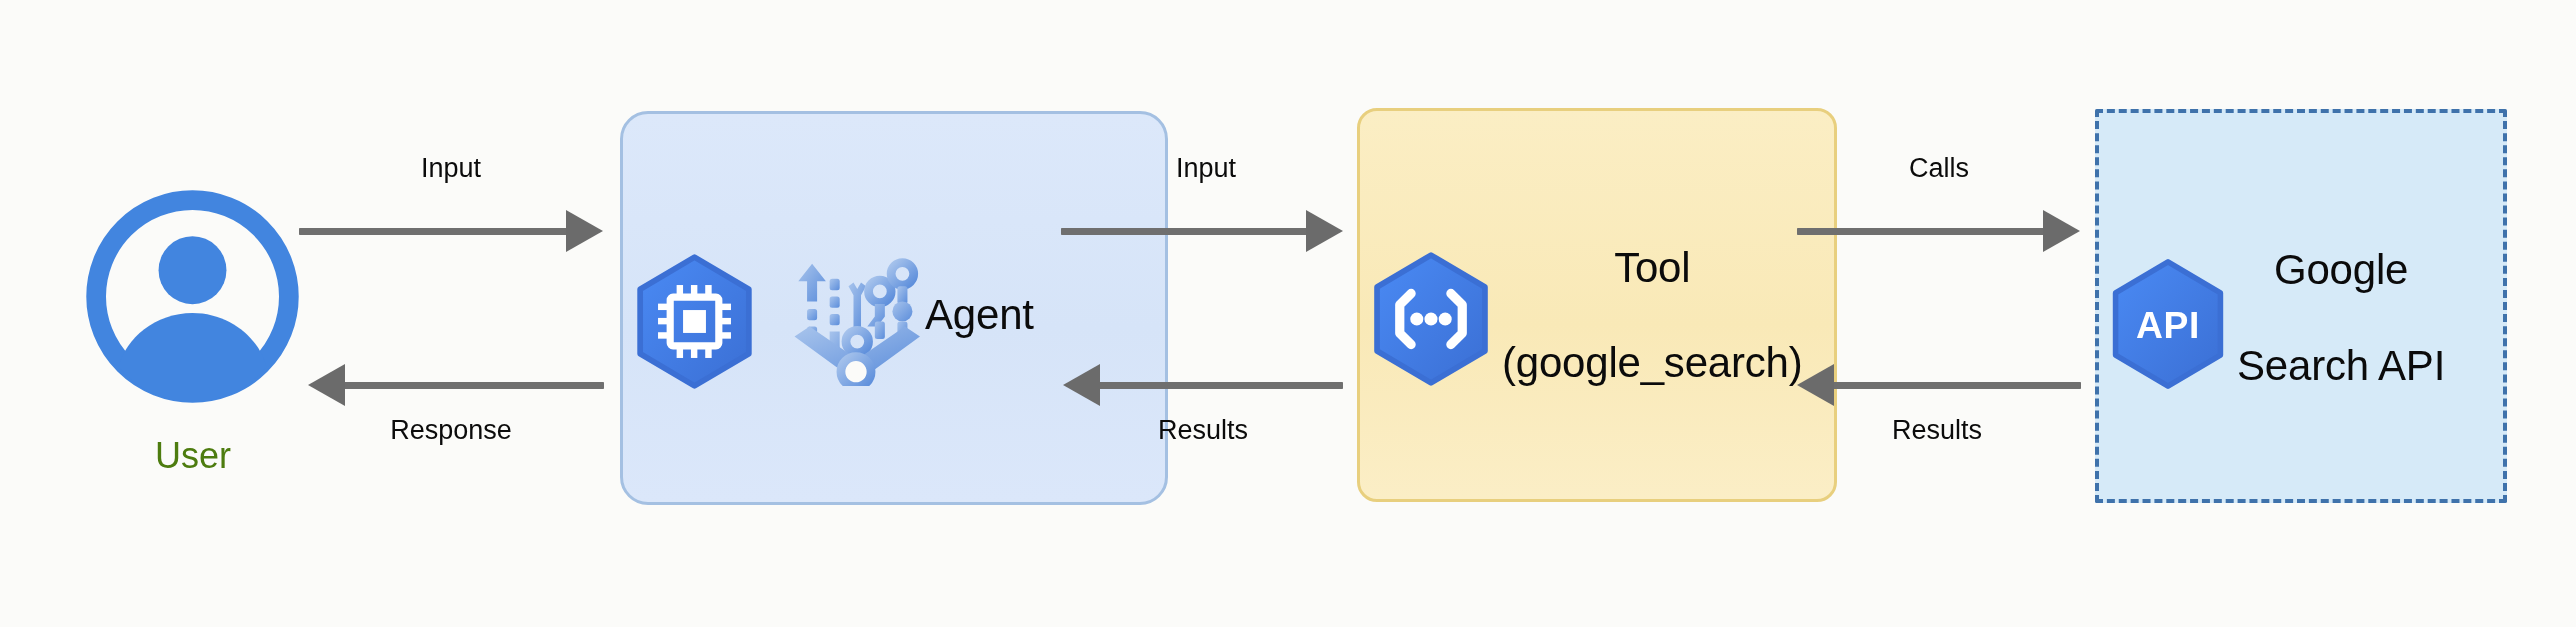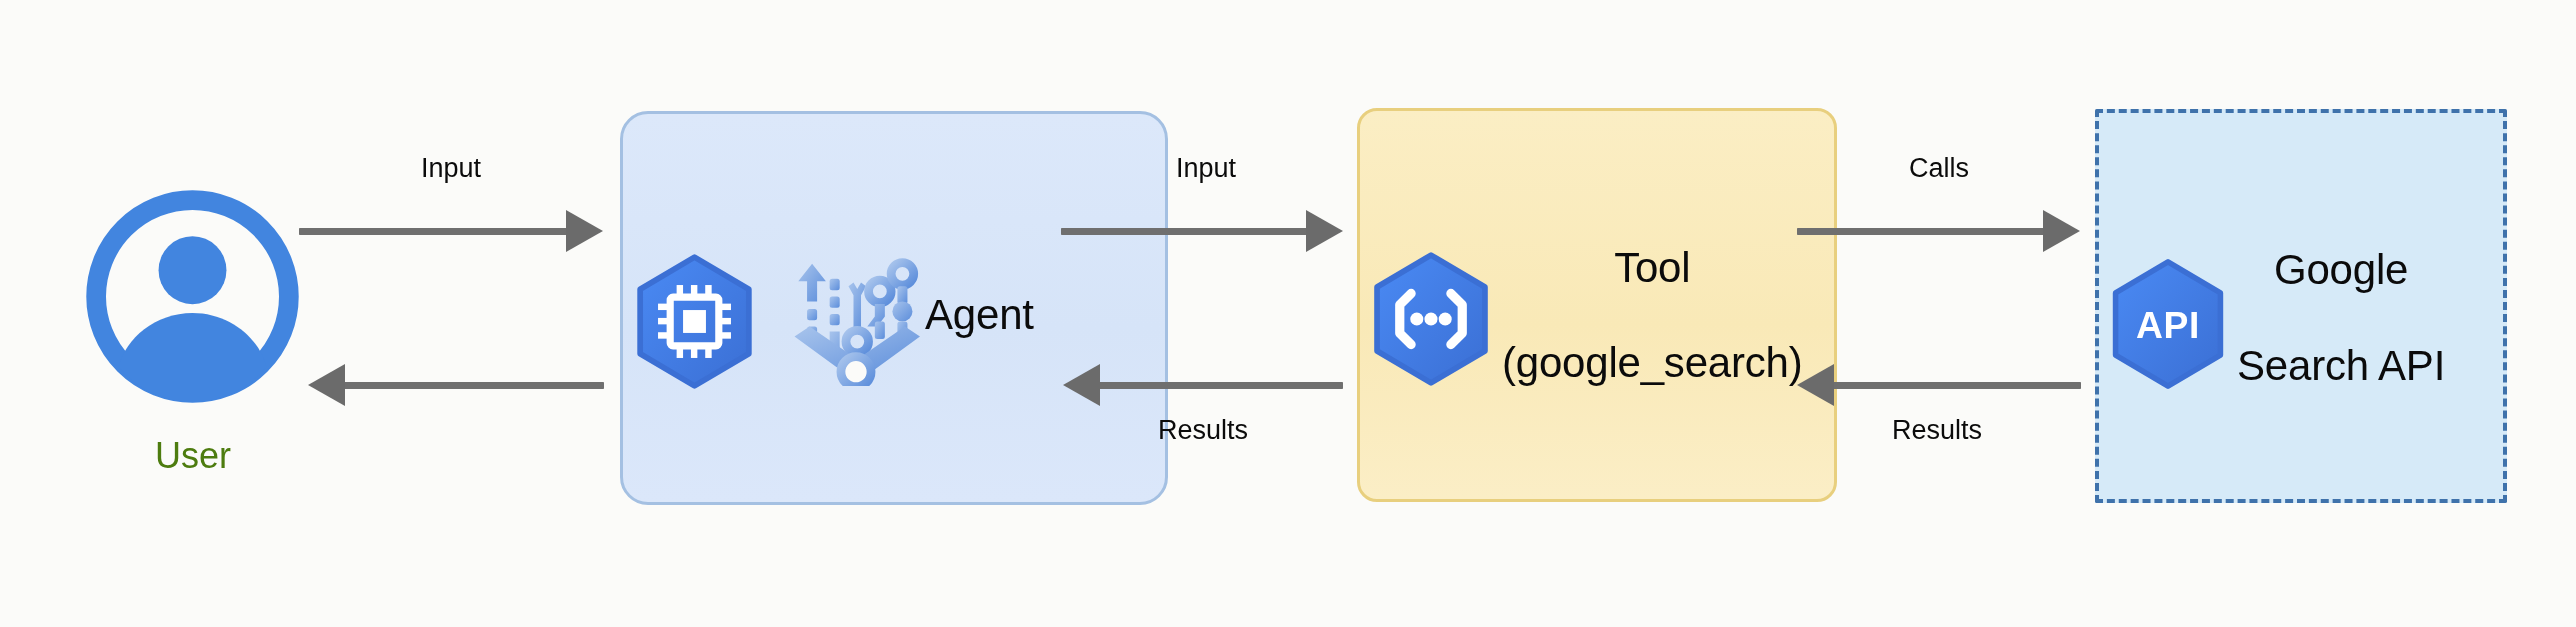--- a/index.html
+++ b/index.html
@@ -145,20 +145,21 @@
   <div class="edge" style="left:299px; top:228px; width:304px;">
     <div class="edge-line" style="width:270px;"></div>
     <div class="arrowhead right" style="left:267px; top:-17.7px;"></div>
   </div>
   <div class="edge-label" style="left:322px; top:153px; width:258px;">Input</div>
 
   <div class="edge" style="left:308px; top:382px; width:296px;">
     <div class="edge-line" style="left:34px; width:262px;"></div>
     <div class="arrowhead left" style="left:0px; top:-17.7px;"></div>
   </div>
+  <div class="edge-label" style="left:306px; top:415px; width:290px;">Response</div>
 
   <div class="node-box node-agent">
     <div class="hex-wrap" style="display:flex; align-items:center; justify-content:center; gap:21px; margin-top:26px;">
 
       <svg width="143" height="143" viewBox="0 0 100 100">
         <defs>
           <linearGradient id="hexg1" x1="0" y1="0" x2="1" y2="1">
             <stop offset="0%" stop-color="#4a8af4"></stop>
             <stop offset="100%" stop-color="#3b6fd4"></stop>
           </linearGradient>

